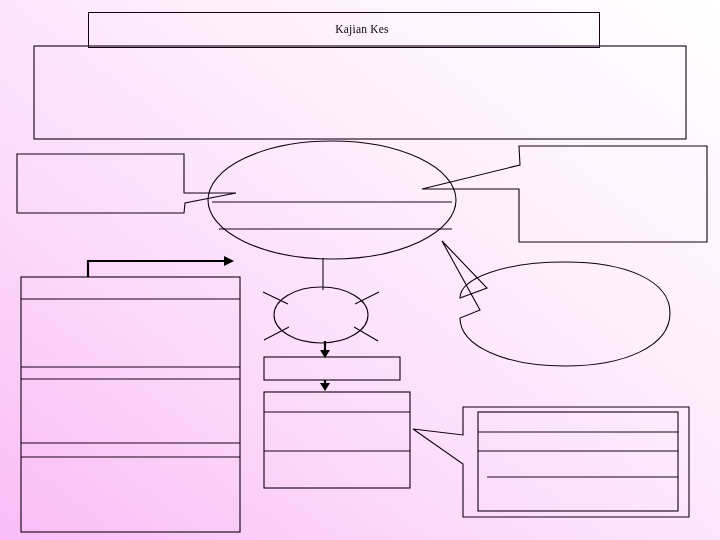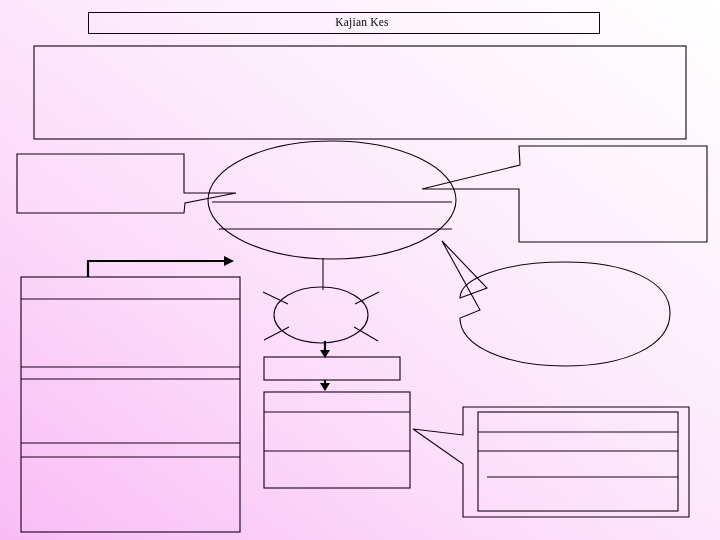--- a/index.html
+++ b/index.html
@@ -47,21 +47,21 @@
   }
   .arrowhead {
     fill: #000000;
     stroke: none;
   }
   .title-box {
     position: absolute;
     left: 88px;
     top: 12px;
     width: 512px;
-    height: 22px;
+    height: 36px;
     border: 1.2px solid #140013;
     box-sizing: border-box;
     display: flex;
     align-items: center;
     justify-content: center;
     padding-left: 36px;
   }
   .title-text {
     font-family: "Liberation Serif", "DejaVu Serif", serif;
     font-size: 11.5px;

